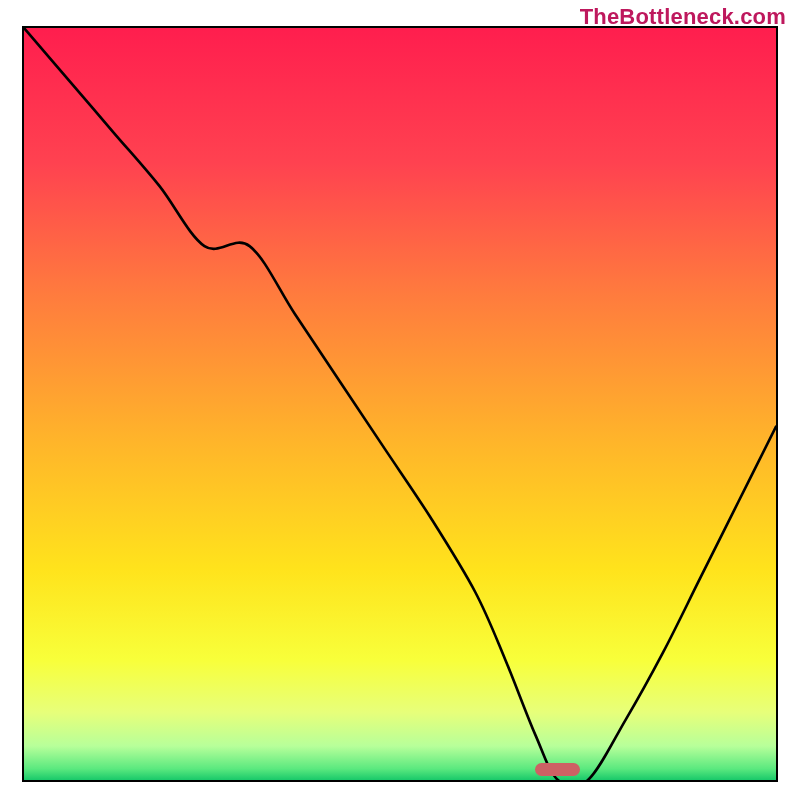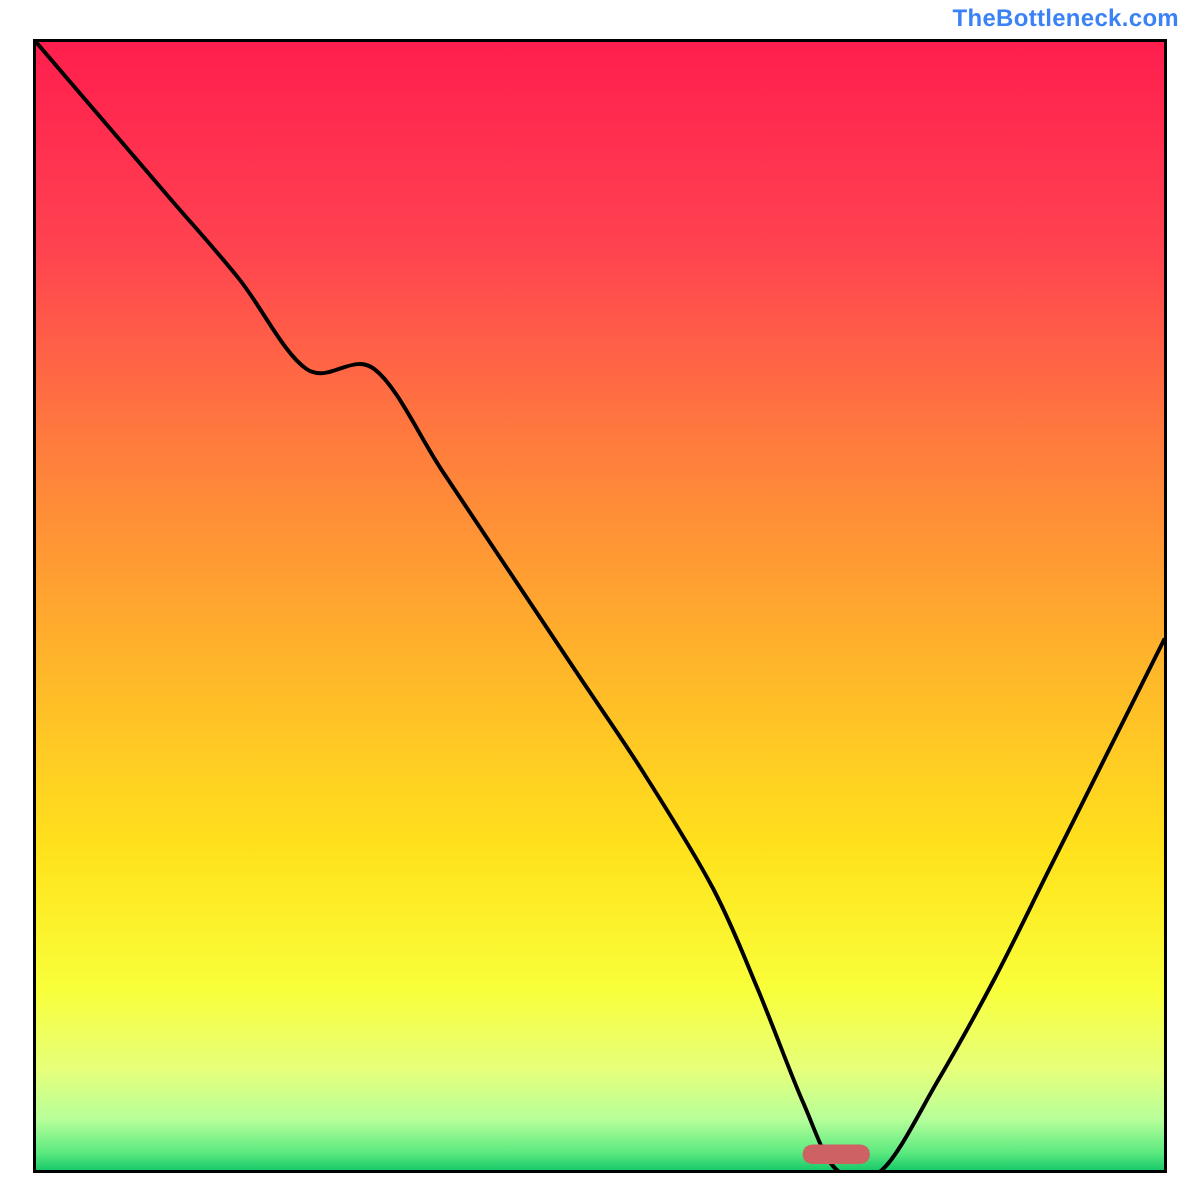--- a/index.html
+++ b/index.html
@@ -12,23 +12,23 @@
   }
   .stage {
     position: relative;
     width: 800px;
     height: 800px;
   }
   .watermark {
     position: absolute;
     top: 4px;
     right: 14px;
-    font-size: 16px;
+    font-size: 22px;
     font-weight: 600;
-    color: #3b82f6;
+    color: #be185d;
     letter-spacing: 0.2px;
     z-index: 20;
   }
   .frame {
     position: absolute;
     left: 22px;
     top: 26px;
     width: 756px;   
     height: 756px;  
     border: 2px solid #000;

